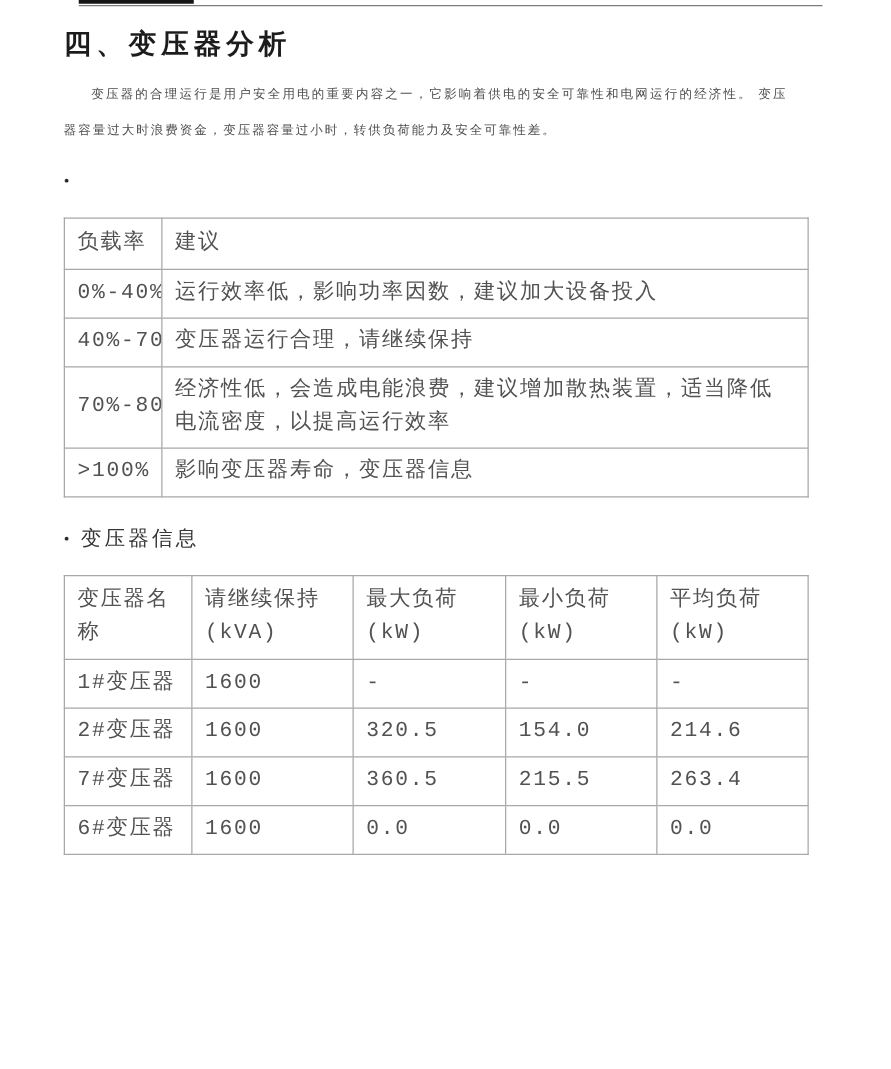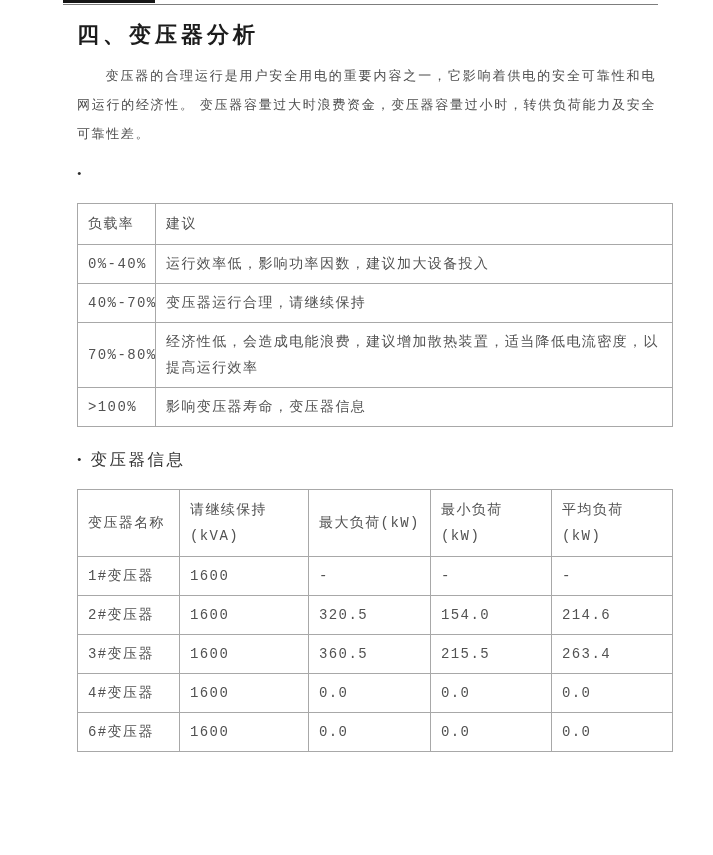--- a/index.html
+++ b/index.html
@@ -26,35 +26,35 @@
   .top-rule {
     position: absolute;
     left: 63px;
     top: 4px;
     width: 595px;
     height: 1px;
     background: #7d7d7d;
   }
   .content {
     position: absolute;
-    left: 77px;
+    left: 51px;
     top: 0;
     width: 595px;
   }
   .doc-title {
     margin: 20px 0 0 0;
     font-size: 22px;
     line-height: 30px;
     font-weight: bold;
     color: #1c1c1c;
     letter-spacing: 4px;
   }
   .intro {
     margin: 11px 16px 0 0;
-    font-size: 13px;
+    font-size: 10px;
     line-height: 29px;
     letter-spacing: 1.6px;
     color: #4d4d4d;
     text-align: justify;
     text-indent: 2.2em;
   }
   .bullet-heading {
     display: flex;
     align-items: center;
     margin-top: 14px;
@@ -71,21 +71,21 @@
   }
   .bullet-heading.second {
     margin-top: 21px;
   }
   table.doc-table {
     margin-top: 17px;
     border-collapse: collapse;
     table-layout: fixed;
     width: 595px;
     font-family: "Liberation Mono", "DejaVu Sans Mono", monospace;
-    font-size: 14px;
+    font-size: 17px;
     color: #525252;
   }
   table.doc-table th,
   table.doc-table td {
     border: 1px solid #a8a8a8;
     padding: 6px 10px;
     line-height: 26px;
     letter-spacing: 1.4px;
     font-weight: normal;
     text-align: left;
@@ -171,32 +171,25 @@
         <td>-</td>
       </tr>
       <tr>
         <td>2#变压器</td>
         <td>1600</td>
         <td>320.5</td>
         <td>154.0</td>
         <td>214.6</td>
       </tr>
       <tr>
-        <td>3#变压器</td>
+        <td>7#变压器</td>
         <td>1600</td>
         <td>360.5</td>
         <td>215.5</td>
         <td>263.4</td>
-      </tr>
-      <tr>
-        <td>4#变压器</td>
-        <td>1600</td>
-        <td>0.0</td>
-        <td>0.0</td>
-        <td>0.0</td>
       </tr>
       <tr>
         <td>6#变压器</td>
         <td>1600</td>
         <td>0.0</td>
         <td>0.0</td>
         <td>0.0</td>
       </tr>
     </tbody>
   </table>

